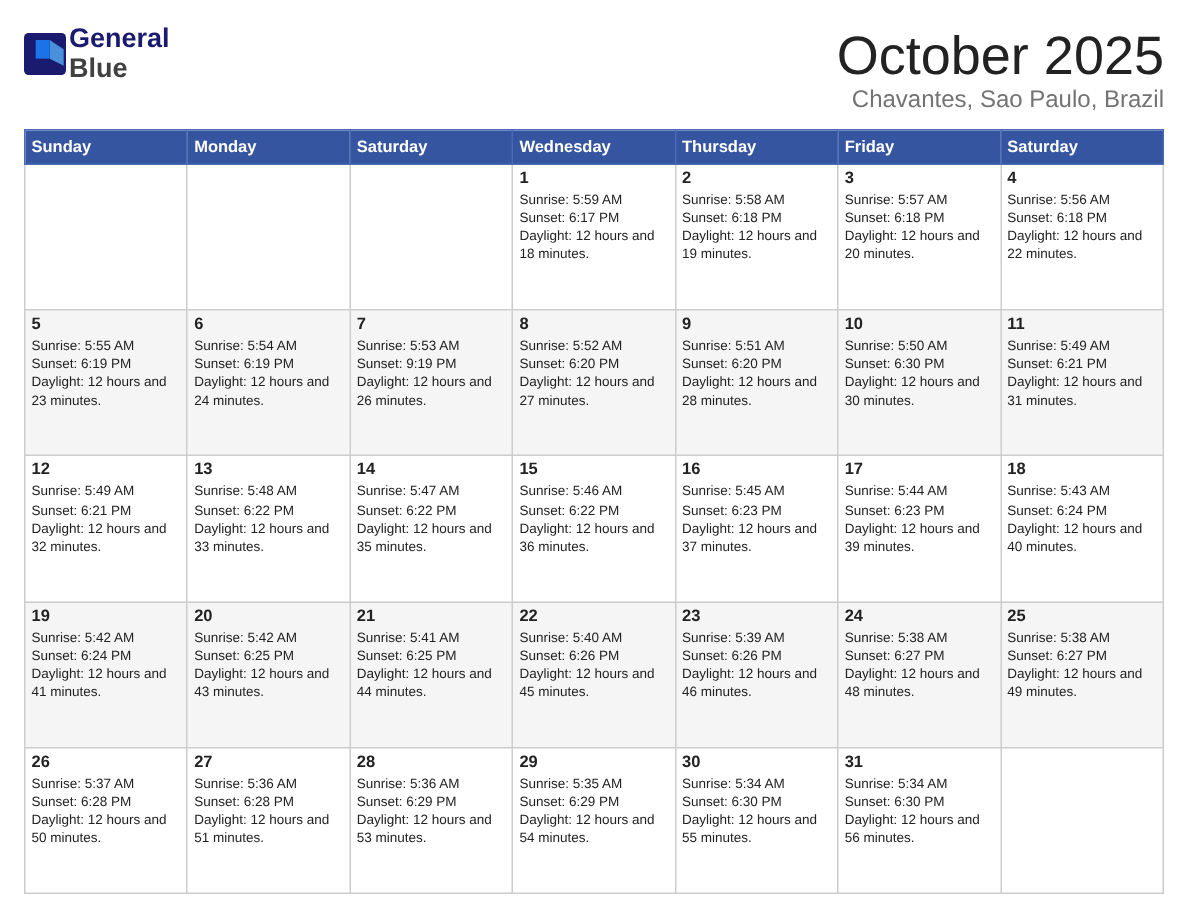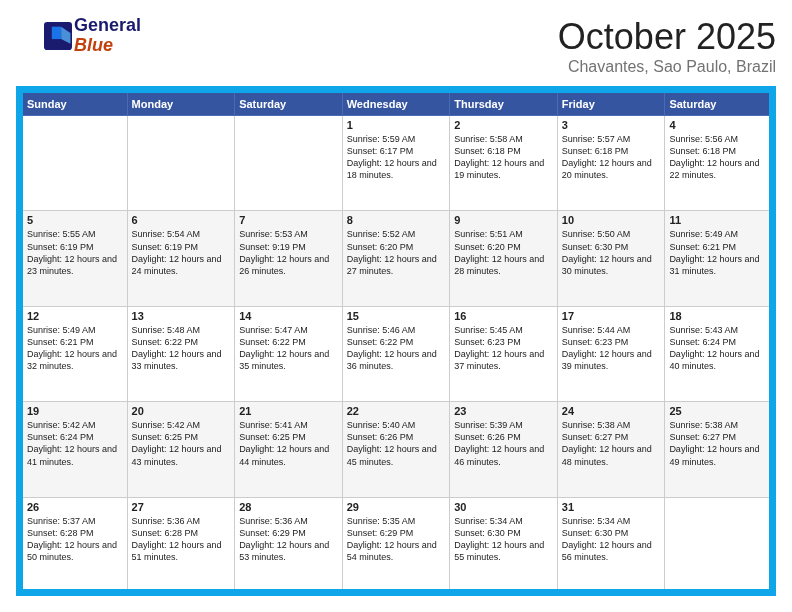--- a/index.html
+++ b/index.html
@@ -19,31 +19,29 @@
     }
     .header {
       display: flex;
       align-items: flex-start;
       justify-content: space-between;
       margin-bottom: 10px;
     }
     .logo {
       display: flex;
       align-items: center;
-      margin-left: 28px;
     }
     .logo-text {
       font-size: 18px;
       font-weight: bold;
       color: #1a1a6e;
       line-height: 1.1;
     }
     .logo-text span {
-      color: #c2410c;
-      font-style: italic;
+      color: #404040;
     }
     .logo-icon {
       width: 28px;
       height: 28px;
       margin-right: 2px;
     }
     .title-block {
       text-align: right;
     }
     .main-title {
@@ -51,21 +49,21 @@
       font-weight: normal;
       color: #222;
       margin-left: 48px;
     }
     .subtitle {
       font-size: 16px;
       color: #737373;
     }
     .calendar {
       flex: 1;
-      border: 7px solid #0ea5e9;
+      border: 1px solid #0ea5e9;
       border-collapse: collapse;
       width: 100%;
       table-layout: fixed;
     }
     .calendar thead tr th {
       background: #3655a0;
       color: #fff;
       font-size: 11px;
       font-weight: bold;
       padding: 5px 4px;

